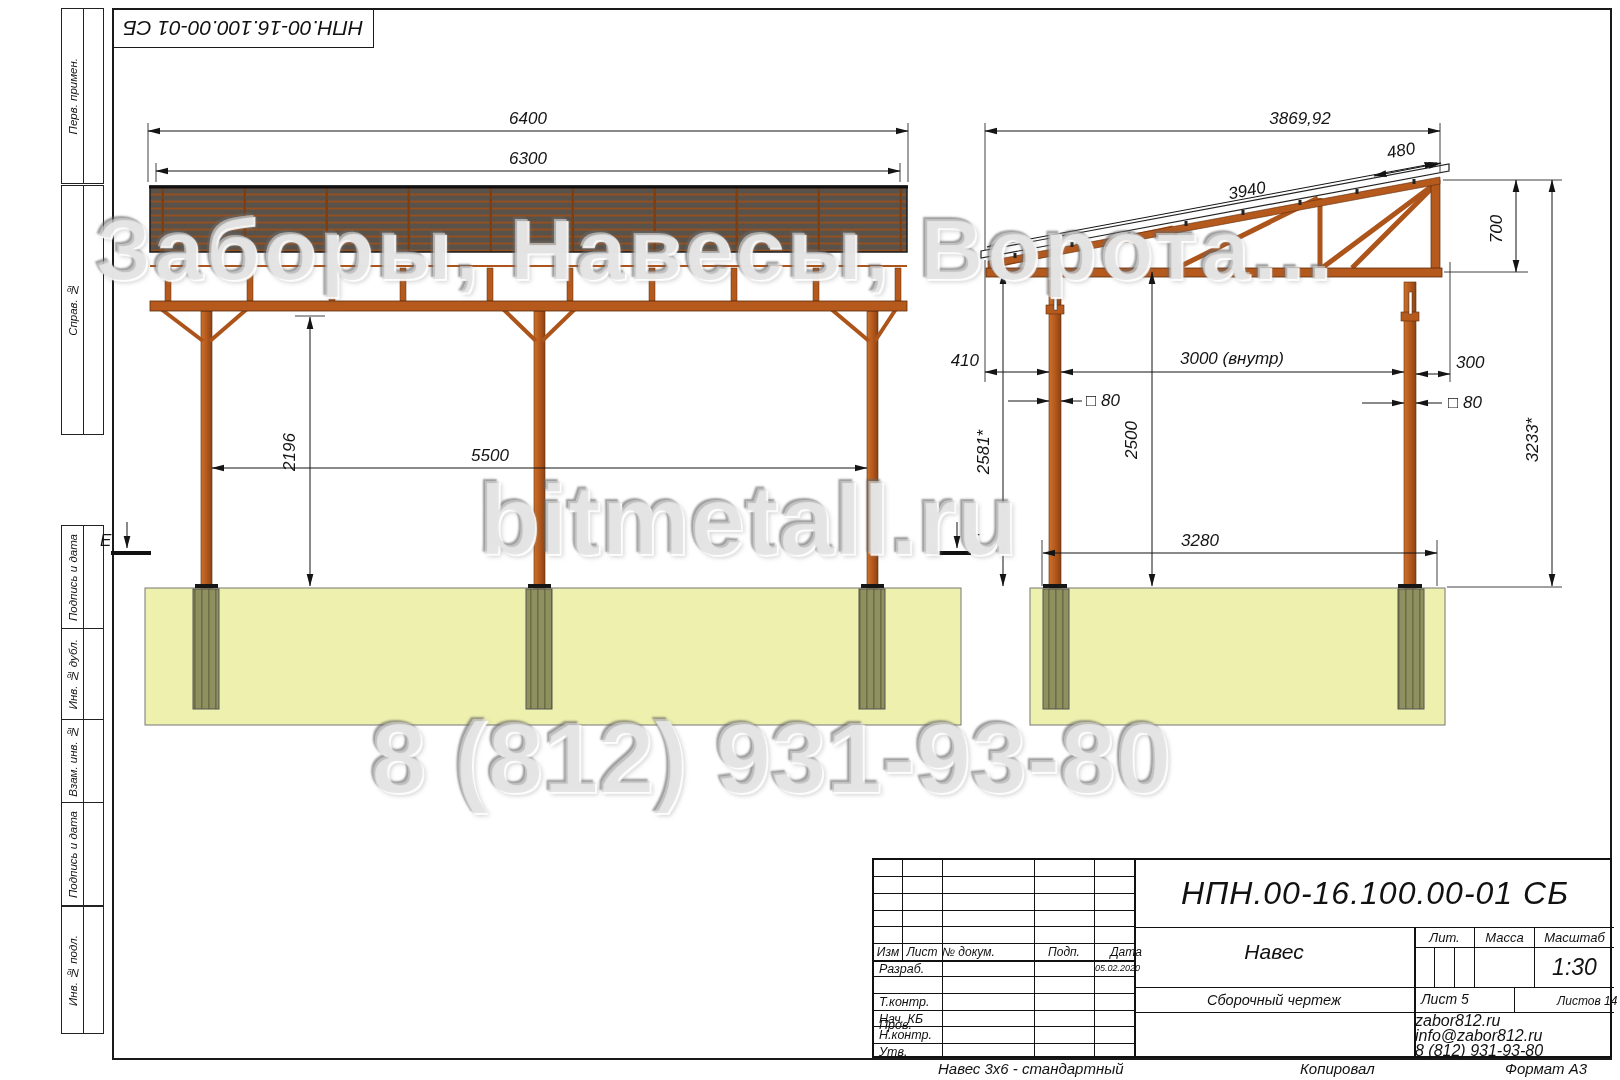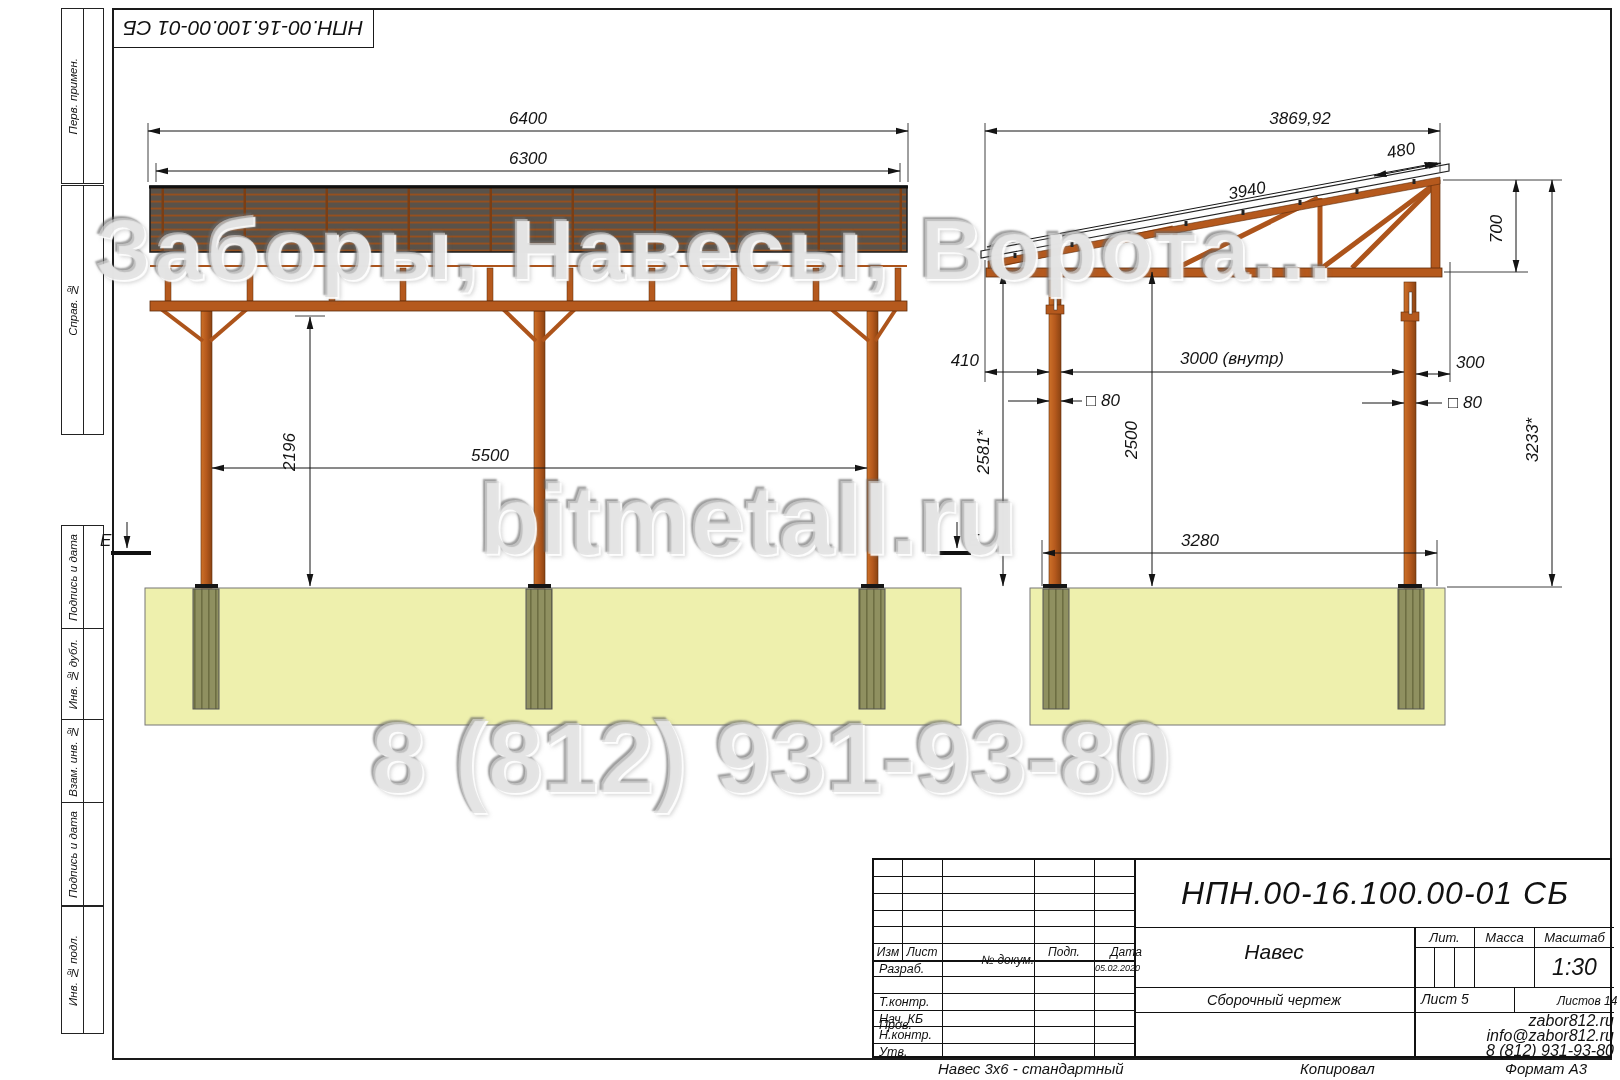--- a/index.html
+++ b/index.html
@@ -294,21 +294,21 @@
     <div class="tl" style="left:260px;top:152px;width:480px;height:1px;"></div>
     <div class="tl" style="left:540px;top:67px;width:1.6px;height:129px;"></div>
     <div class="tl" style="left:560px;top:87px;width:1px;height:40px;"></div>
     <div class="tl" style="left:580px;top:87px;width:1px;height:40px;"></div>
     <div class="tl" style="left:600px;top:67px;width:1px;height:60px;"></div>
     <div class="tl" style="left:660px;top:67px;width:1px;height:60px;"></div>
     <div class="tl" style="left:640px;top:127px;width:1px;height:25px;"></div>
 
     <div class="tbt" style="left:0;top:85px;width:28px;font-size:12px;text-align:center;">Изм</div>
     <div class="tbt" style="left:28px;top:85px;width:40px;font-size:12px;text-align:center;">Лист</div>
-    <div class="tbt" style="left:68px;top:93px;width:92px;font-size:12px;text-align:right;">№ докум.</div>
+    <div class="tbt" style="left:68px;top:85px;width:92px;font-size:12px;text-align:left;">№ докум.</div>
     <div class="tbt" style="left:160px;top:85px;width:60px;font-size:12px;text-align:center;">Подп.</div>
     <div class="tbt" style="left:220px;top:85px;width:40px;font-size:12px;text-align:center;padding-left:12px;">Дата</div>
 
     <div class="tbt" style="left:5px;top:102px;font-size:12.5px;">Разраб.</div>
     <div class="tbt" style="left:5px;top:118px;font-size:12.5px;margin-top:40px;">Пров.</div>
     <div class="tbt" style="left:5px;top:135px;font-size:12.5px;">Т.контр.</div>
     <div class="tbt" style="left:5px;top:152px;font-size:12.5px;">Нач. КБ</div>
     <div class="tbt" style="left:5px;top:168px;font-size:12.5px;">Н.контр.</div>
     <div class="tbt" style="left:5px;top:185px;font-size:12.5px;">Утв.</div>
     <div class="tbt" style="left:221px;top:103px;font-size:9px;">05.02.2020</div>
@@ -319,21 +319,21 @@
     <div class="tbt ctr" style="left:262px;top:128px;width:276px;height:24px;font-size:14.5px;">Сборочный чертеж</div>
 
     <div class="tbt ctr" style="left:541px;top:68px;width:59px;height:18px;font-size:13px;">Лит.</div>
     <div class="tbt ctr" style="left:601px;top:68px;width:59px;height:18px;font-size:13px;">Масса</div>
     <div class="tbt ctr" style="left:661px;top:68px;width:79px;height:18px;font-size:13px;">Масштаб</div>
     <div class="tbt ctr" style="left:661px;top:88px;width:79px;height:38px;font-size:23px;">1:30</div>
 
     <div class="tbt" style="left:547px;top:131px;font-size:14px;">Лист 5</div>
     <div class="tbt" style="left:647px;top:134px;font-size:12px;margin-left:36px;">Листов 14</div>
 
-    <div class="tbt" style="left:541px;top:153px;width:199px;text-align:right;font-size:16px;line-height:15px;">
+    <div class="tbt" style="left:541px;top:153px;width:199px;text-align:left;font-size:16px;line-height:15px;">
       <div>zabor812.ru</div>
       <div>info@zabor812.ru</div>
       <div>8 (812) 931-93-80</div>
     </div>
   </div>
 
   <span class="footer-t" style="left:938px;top:1060px;">Навес 3х6 - стандартный</span>
   <span class="footer-t" style="left:1300px;top:1060px;">Копировал</span>
   <span class="footer-t" style="left:1505px;top:1060px;">Формат А3</span>
 </div>

